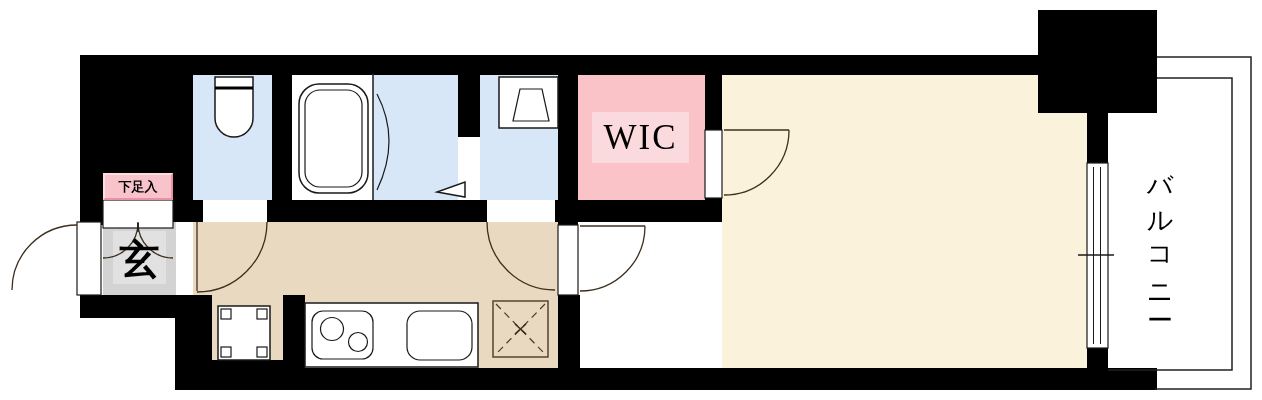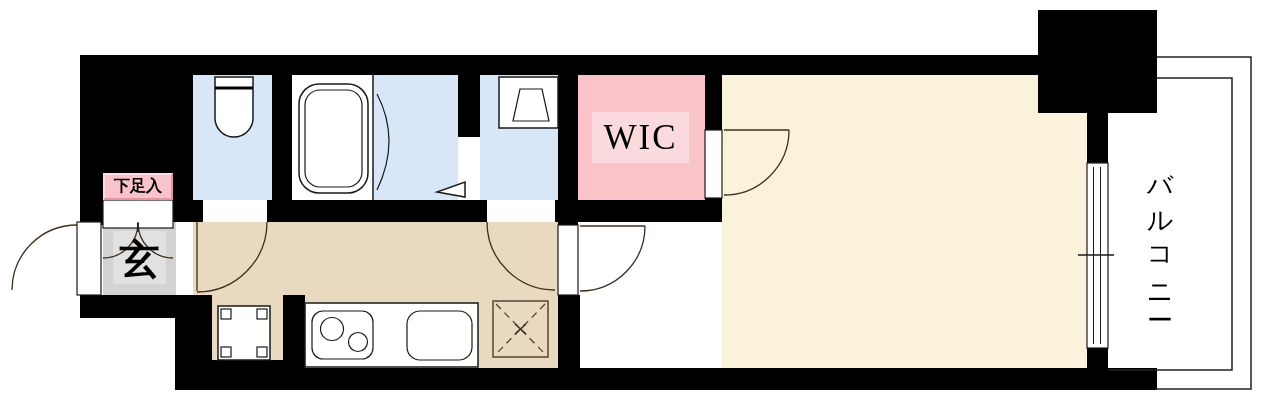--- a/index.html
+++ b/index.html
@@ -23,21 +23,21 @@
   .fix-tan{fill:var(--tan);stroke:#4a3b2a;stroke-width:1.4;}
   .dash{fill:none;stroke:#4a3b2a;stroke-width:1.2;stroke-dasharray:7 5;}
   .arc{fill:none;stroke:#3d2f1e;stroke-width:1.3;}
   .rail{fill:none;stroke:#222222;stroke-width:1.5;}
 
   
   .lbl{position:absolute;display:flex;align-items:center;justify-content:center;
        color:#000;white-space:nowrap;}
   .lbl-shoe{left:103px;top:173px;width:70px;height:27px;background:var(--shoePink);
             border:2px solid var(--shoeBorder);border-top-color:#fbdde2;border-left-color:#fbdde2;
-            box-sizing:border-box;font-size:16px;font-weight:bold;}
+            box-sizing:border-box;font-size:13px;font-weight:bold;}
   .lbl-genkan{left:103px;top:224px;width:73px;height:70px;font-size:40px;font-weight:bold;}
   .lbl-wic{left:592px;top:112px;width:97px;height:51px;background:var(--pinkLabel);
            font-family:"Liberation Serif", serif;font-size:35px;letter-spacing:2px;}
   .lbl-room{left:764px;top:200px;width:244px;height:73px;background:var(--creamLabel);
             font-size:46px;font-weight:bold;letter-spacing:1px;}
   .lbl-balcony{left:1140px;top:118px;width:42px;height:235px;font-size:26px;
                writing-mode:vertical-rl;text-orientation:mixed;letter-spacing:8px;font-weight:500;}
 </style>
 </head>
 <body>

